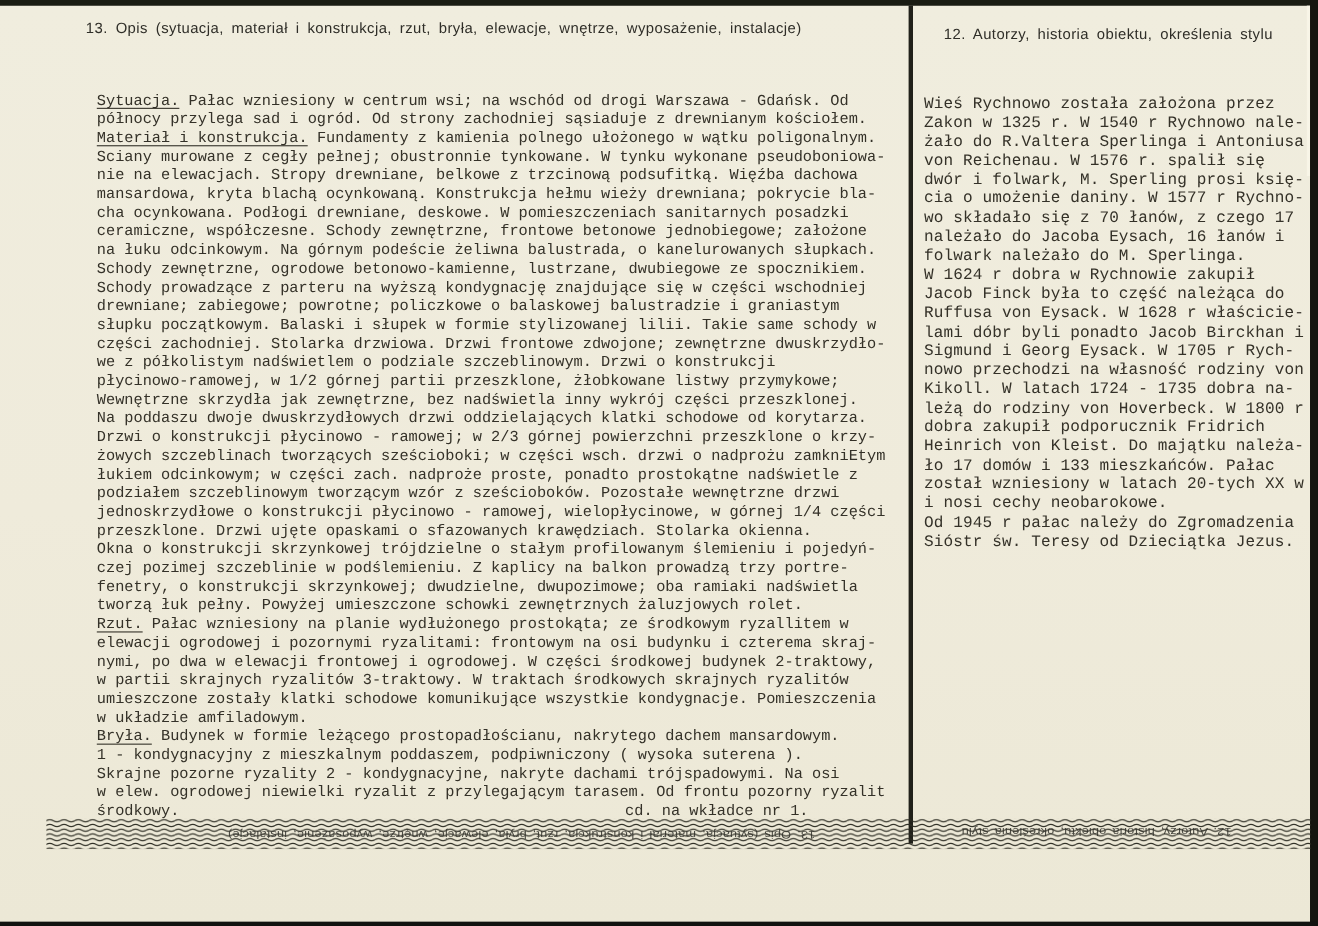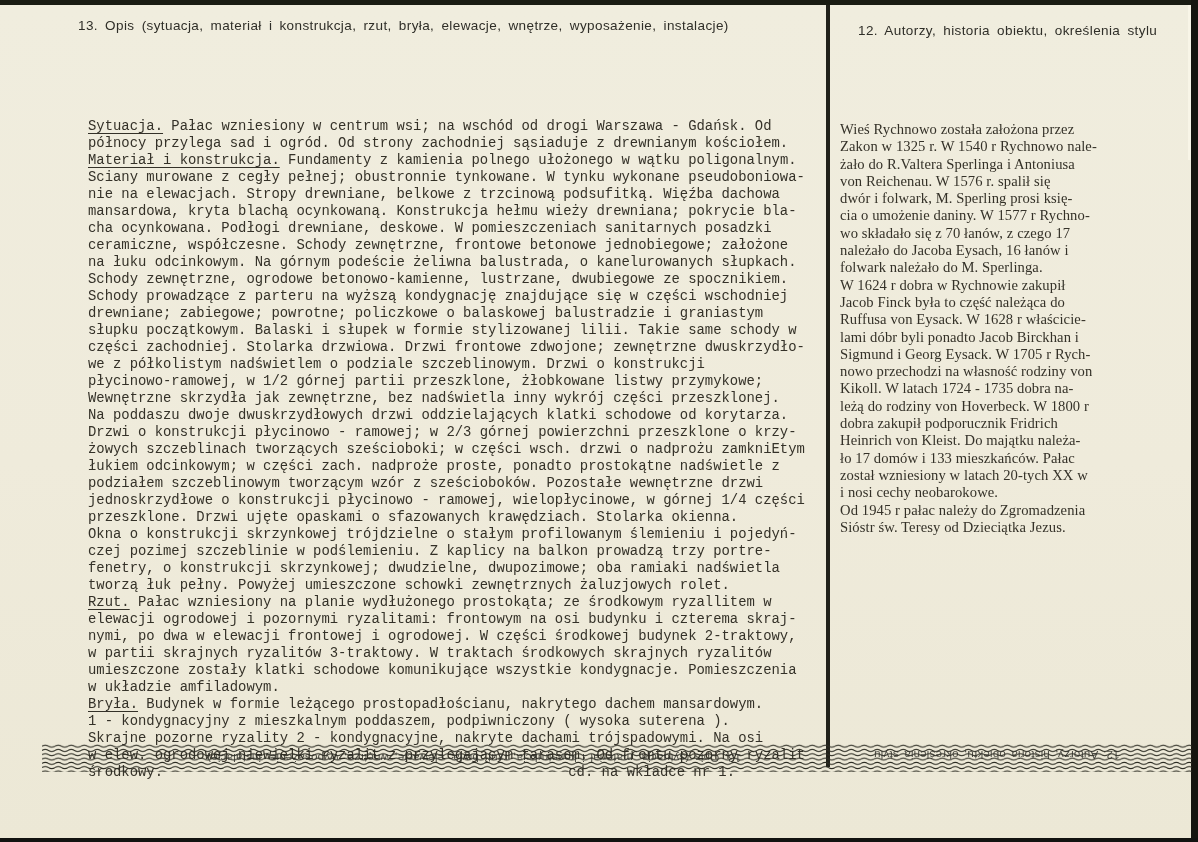--- a/index.html
+++ b/index.html
@@ -22,24 +22,23 @@
     position:absolute;color:#2f2e28;font-size:13.5px;letter-spacing:.4px;word-spacing:3px;
     white-space:pre;
   }
   .hdr-left{left:78px;top:18px;}
   .hdr-right{left:858px;top:23px;}
 
   .typebody{
     position:absolute;color:#343128;
     font-family:"Liberation Mono","DejaVu Sans Mono",monospace;
     white-space:pre;
-    margin-top:34px;
   }
   .body-left{left:88px;top:84px;width:742px;font-size:13.9px;line-height:17px;}
-  .body-right{left:840px;top:87px;width:352px;font-size:14.6px;line-height:17.3px;letter-spacing:.1px;font-family:Liberation Serif, serif;}
+  .body-right{left:840px;top:87px;width:352px;font-size:14.6px;line-height:17.3px;letter-spacing:.1px;}
   .tline{height:17px;}
   .body-right .tline{height:17.3px;}
   .tline .u{text-decoration:underline;text-underline-offset:2.5px;}
   .tline.flex{display:flex;font-family:Liberation Mono, monospace;}
   .tline .note{margin-left:auto;margin-right:95px;}
 
   .crease-band{position:absolute;left:42px;top:744px;width:1150px;height:28px;}
   .crease-band svg{position:absolute;left:0;top:0;width:100%;height:100%;}
   .flipped{
     position:absolute;transform:rotate(180deg) scaleY(.88);

